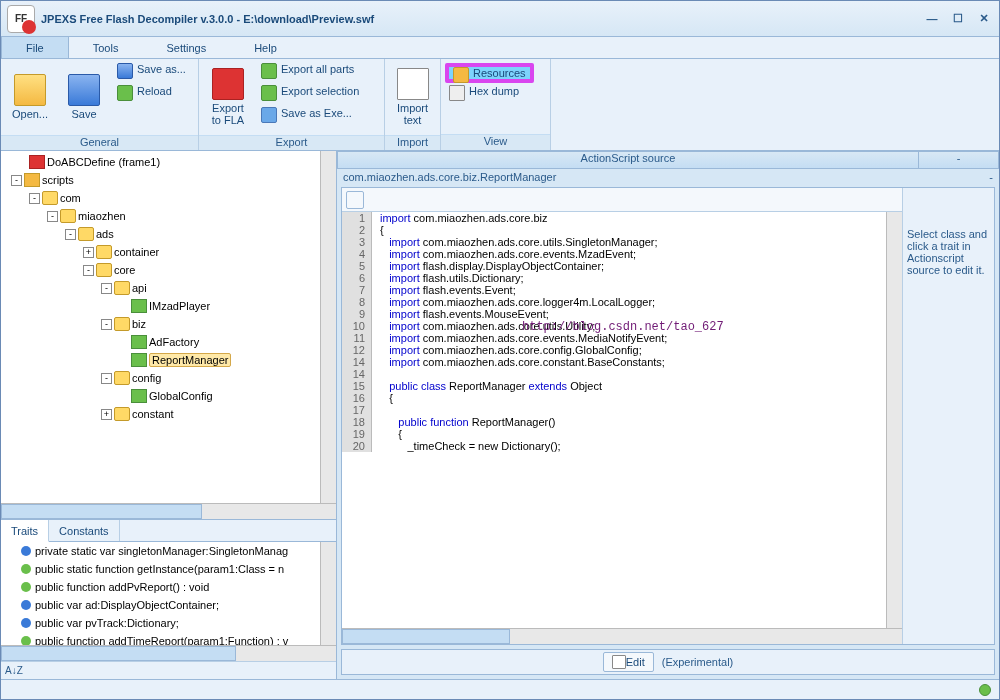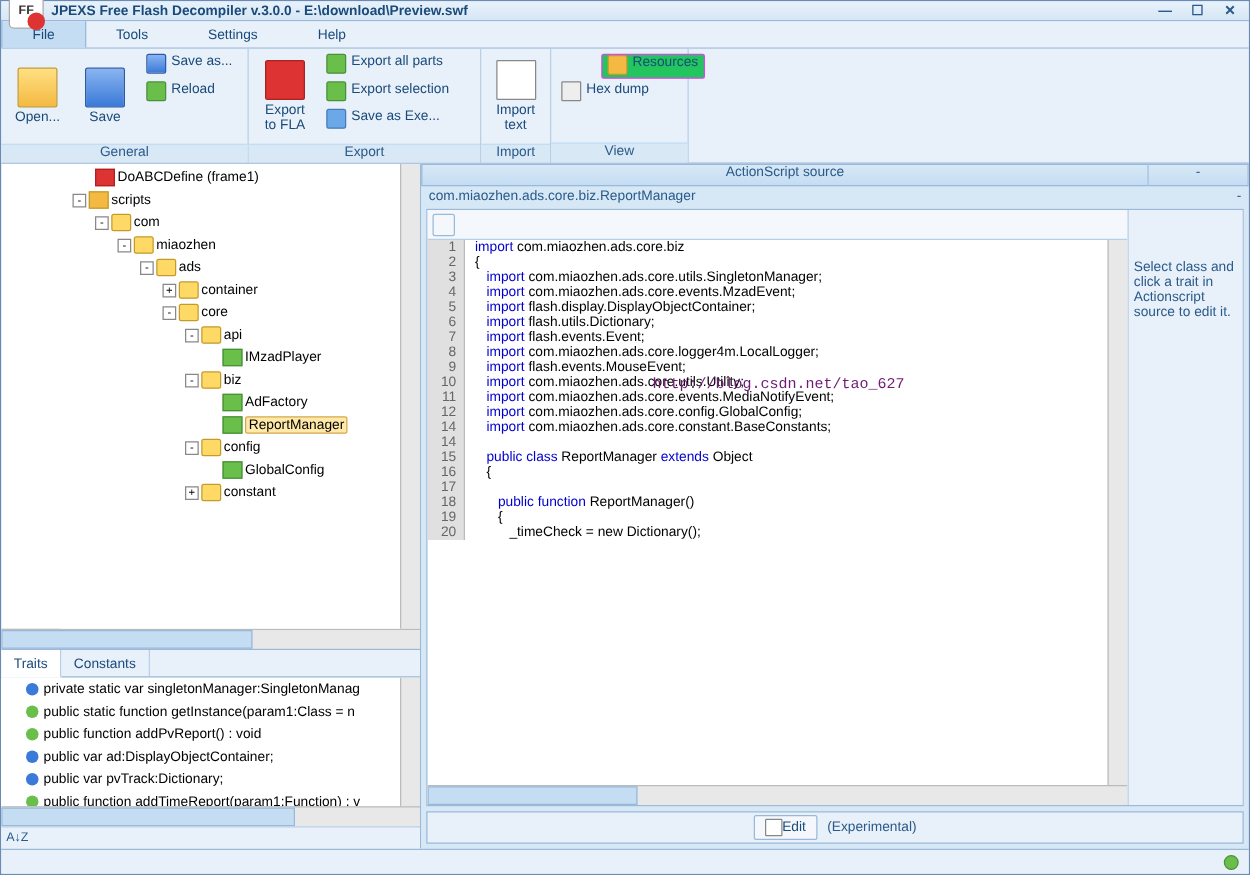--- a/index.html
+++ b/index.html
@@ -1,35 +1,35 @@
 <!DOCTYPE html>
 <html><head>
 <meta charset="utf-8">
 <style>
 * { box-sizing: border-box; margin: 0; padding: 0; font-family: Tahoma, Arial, sans-serif; font-size: 11px; }
 body { background: #d6e7f5; width: 1000px; height: 700px; overflow: hidden; position: relative; }
 .window { width: 1000px; height: 700px; background: #d6e7f5; border: 1px solid #6a8ab5; display: flex; flex-direction: column; }
-.titlebar { height: 16px; background: linear-gradient(#e8f1fa,#d6e7f5); display: flex; align-items: center; padding: 0 6px; border-bottom: 1px solid #9ab8d8; justify-content: center; }
+.titlebar { height: 36px; background: linear-gradient(#e8f1fa,#d6e7f5); display: flex; align-items: center; padding: 0 6px; border-bottom: 1px solid #9ab8d8; justify-content: center; }
 .titlebar .logo { width: 28px; height: 28px; background: #fff; border: 1px solid #aaa; border-radius: 4px; display: flex; align-items: center; justify-content: center; font-weight: bold; font-size: 10px; color: #333; position: relative; margin-right: 6px; }
 .titlebar .logo::after { content: ''; position: absolute; bottom: -2px; right: -2px; width: 14px; height: 14px; background: #d33; border-radius: 50%; }
 .titlebar .title { font-weight: bold; color: #1a4a7a; flex: 1; }
 .winbtns { display: flex; gap: 8px; }
 .winbtn { width: 18px; height: 18px; display: flex; align-items: center; justify-content: center; color: #2a5a8a; font-weight: bold; cursor: pointer; }
 .menubar { height: 22px; background: #e8f1fa; display: flex; border-bottom: 1px solid #9ab8d8; }
 .menu-item { padding: 0 24px; display: flex; align-items: center; color: #1a4a7a; cursor: pointer; }
 .menu-item.active { background: #c4ddf3; border-left: 1px solid #9ab8d8; border-right: 1px solid #9ab8d8; }
 .ribbon { height: 92px; background: #e8f1fa; display: flex; border-bottom: 1px solid #9ab8d8; }
 .ribbon-group { border-right: 1px solid #b8cfe5; display: flex; flex-direction: column; }
 .ribbon-body { flex: 1; display: flex; padding: 4px; gap: 4px; align-items: flex-start; }
 .ribbon-label { height: 16px; text-align: center; color: #2a5a8a; background: #d8e8f5; border-top: 1px solid #c4ddf3; }
 .bigbtn { display: flex; flex-direction: column; align-items: center; justify-content: center; width: 50px; height: 68px; cursor: pointer; color: #1a4a7a; text-align: center; }
 .bigbtn .ico { width: 32px; height: 32px; margin-bottom: 2px; }
 .smallbtn { display: flex; align-items: flex-start; height: 20px; padding: 0 4px; cursor: pointer; color: #1a4a7a; gap: 4px; }
 .smallbtn .ico { width: 16px; height: 16px; }
-.smallbtn.selected { background: #22c55e; border: 1px solid #d946ef; border-radius: 2px; margin-left: 36px; }
+.smallbtn.selected { background: #7dd3fc; border: 4px solid #d946ef; border-radius: 2px; }
 .stack { display: flex; flex-direction: column; gap: 2px; }
 .ico-folder { background: linear-gradient(#ffe082,#f4b942); border: 1px solid #c49a2a; border-radius: 2px; }
 .ico-disk { background: linear-gradient(#8ab4f0,#3a7ad8); border: 1px solid #2a5aa8; border-radius: 2px; }
 .ico-fla { background: #d33; border: 1px solid #a22; border-radius: 2px; }
 .ico-green { background: #6abf4b; border: 1px solid #4a8f3b; border-radius: 2px; }
 .ico-blue { background: #6aa8e8; border: 1px solid #4a78b8; border-radius: 2px; }
 .ico-doc { background: #fff; border: 1px solid #888; border-radius: 1px; }
 .ico-orange { background: #f4b942; border: 1px solid #c49a2a; border-radius: 2px; }
 .ico-hex { background: #eee; border: 1px solid #888; border-radius: 1px; }
 .content { flex: 1; display: flex; overflow: hidden; }
@@ -39,21 +39,21 @@
 .tree-row .ti { width: 16px; height: 14px; margin-right: 2px; }
 .tree-row .ti.folder { background: #f4b942; border: 1px solid #c49a2a; }
 .tree-row .ti.pkg { background: #ffd966; border: 1px solid #c49a2a; border-radius: 2px; }
 .tree-row .ti.tag { background: #d33; border: 1px solid #a22; }
 .tree-row .ti.cls { background: #6abf4b; border: 1px solid #4a8f3b; }
 .tree-row .exp { width: 11px; height: 11px; border: 1px solid #888; background: #fff; text-align: center; line-height: 9px; font-size: 9px; margin-right: 2px; cursor: pointer; }
 .tree-row.selected span.lbl { background: #ffe9a8; border: 1px solid #d4a84a; border-radius: 2px; padding: 0 2px; }
 .hscroll { height: 16px; background: #e8e8e8; border-top: 1px solid #bbb; display: flex; }
 .hscroll .thumb { background: #c4ddf3; border: 1px solid #9ab8d8; height: 100%; }
 .vscroll { width: 16px; background: #e8e8e8; border-left: 1px solid #bbb; }
-.tree-wrap { display: flex; flex: 1; overflow: hidden; padding-left: 47px; }
+.tree-wrap { display: flex; flex: 1; overflow: hidden; }
 .traits-pane { height: 160px; border-top: 1px solid #9ab8d8; display: flex; flex-direction: column; }
 .trait-tabs { height: 22px; display: flex; background: #e8f1fa; border-bottom: 1px solid #9ab8d8; }
 .trait-tab { padding: 0 10px; display: flex; align-items: center; border-right: 1px solid #b8cfe5; cursor: pointer; color: #1a4a7a; }
 .trait-tab.active { background: #fff; border-bottom: 1px solid #fff; margin-bottom: -1px; }
 .traits-body { flex: 1; overflow: auto; background: #fff; padding-left: 16px; }
 .trait-row { display: flex; align-items: center; height: 18px; padding: 0 4px; gap: 4px; cursor: pointer; }
 .trait-row .dot { width: 10px; height: 10px; border-radius: 50%; }
 .trait-row .dot.blue { background: #3a7ad8; }
 .trait-row .dot.green { background: #6abf4b; }
 .sort-bar { height: 18px; background: #e8f1fa; border-top: 1px solid #b8cfe5; display: flex; align-items: center; padding: 0 4px; color: #2a5a8a; font-size: 10px; }

